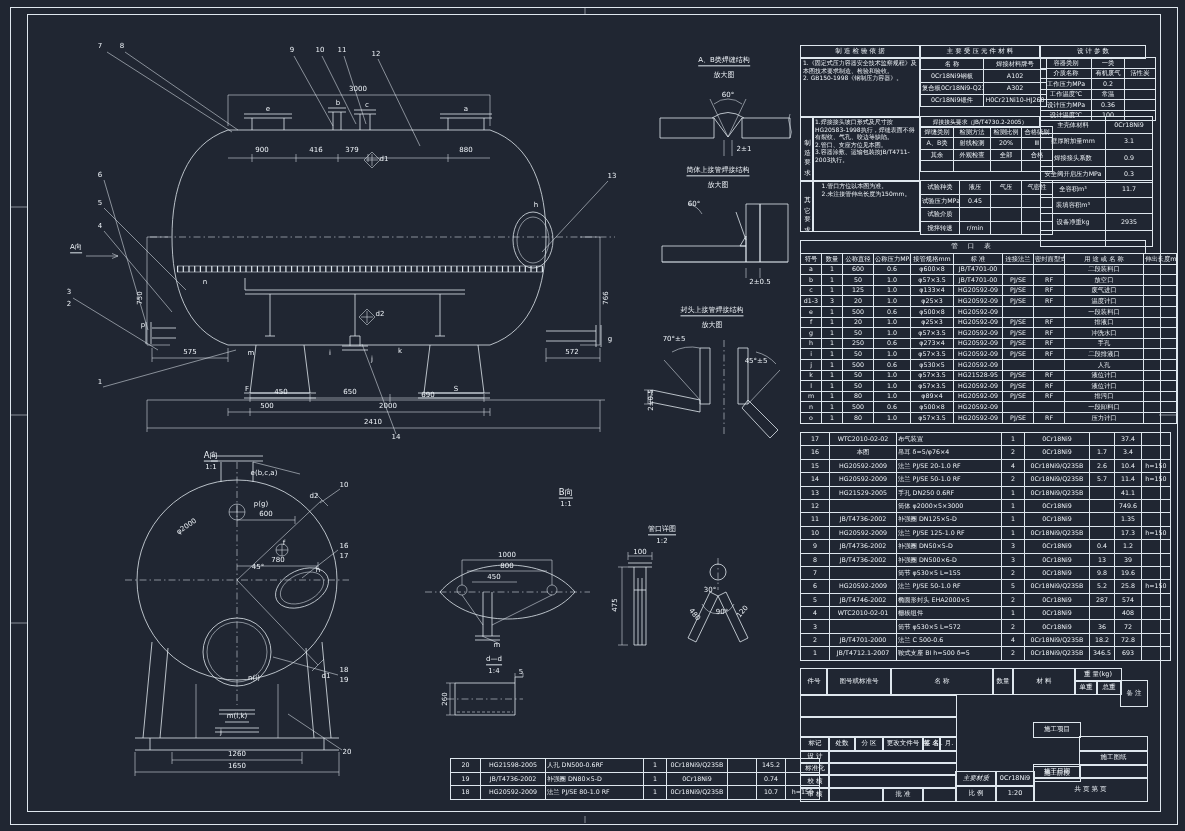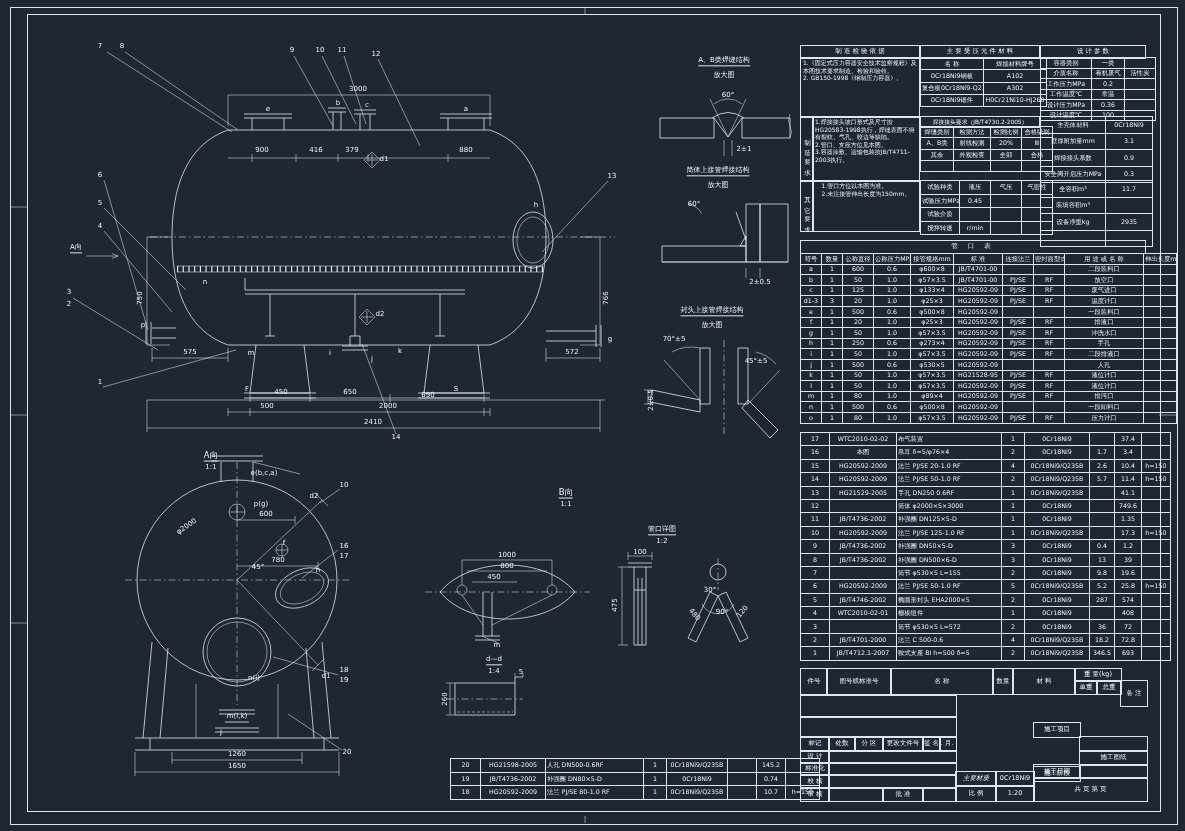--- a/index.html
+++ b/index.html
@@ -934,21 +934,21 @@
   </div>
 
   <div class="abs" style="left:800px;top:695px;width:346px;height:105px;">
 
     <div class="cell" style="left:0;top:0;width:155px;height:21px;"></div>
     <div class="cell" style="left:0;top:21px;width:155px;height:20px;"></div>
     <div class="cell" style="left:0;top:41px;width:28px;height:14px;">标记</div>
     <div class="cell" style="left:28px;top:41px;width:26px;height:14px;font-family:Liberation Mono, monospace;">处数</div>
     <div class="cell" style="left:54px;top:41px;width:28px;height:14px;">分 区</div>
     <div class="cell" style="left:82px;top:41px;width:40px;height:14px;">更改文件号</div>
-    <div class="cell" style="left:122px;top:41px;width:17px;height:14px;">签 名</div>
+    <div class="cell" style="left:122px;top:41px;width:17px;height:14px;font-weight:bold;">签 名</div>
     <div class="cell" style="left:139px;top:41px;width:16px;height:14px;">年. 月. 日</div>
     <div class="cell" style="left:0;top:55px;width:28px;height:12px;">设 计</div>
     <div class="cell" style="left:28px;top:55px;width:127px;height:12px;"></div>
     <div class="cell" style="left:0;top:67px;width:28px;height:12px;">标准化</div>
     <div class="cell" style="left:28px;top:67px;width:127px;height:12px;"></div>
     <div class="cell" style="left:0;top:79px;width:28px;height:13px;">校 核</div>
     <div class="cell" style="left:28px;top:79px;width:127px;height:13px;"></div>
     <div class="cell" style="left:0;top:92px;width:28px;height:13px;">审 核</div>
     <div class="cell" style="left:28px;top:92px;width:54px;height:13px;"></div>
     <div class="cell" style="left:82px;top:92px;width:40px;height:13px;">批 准</div>

